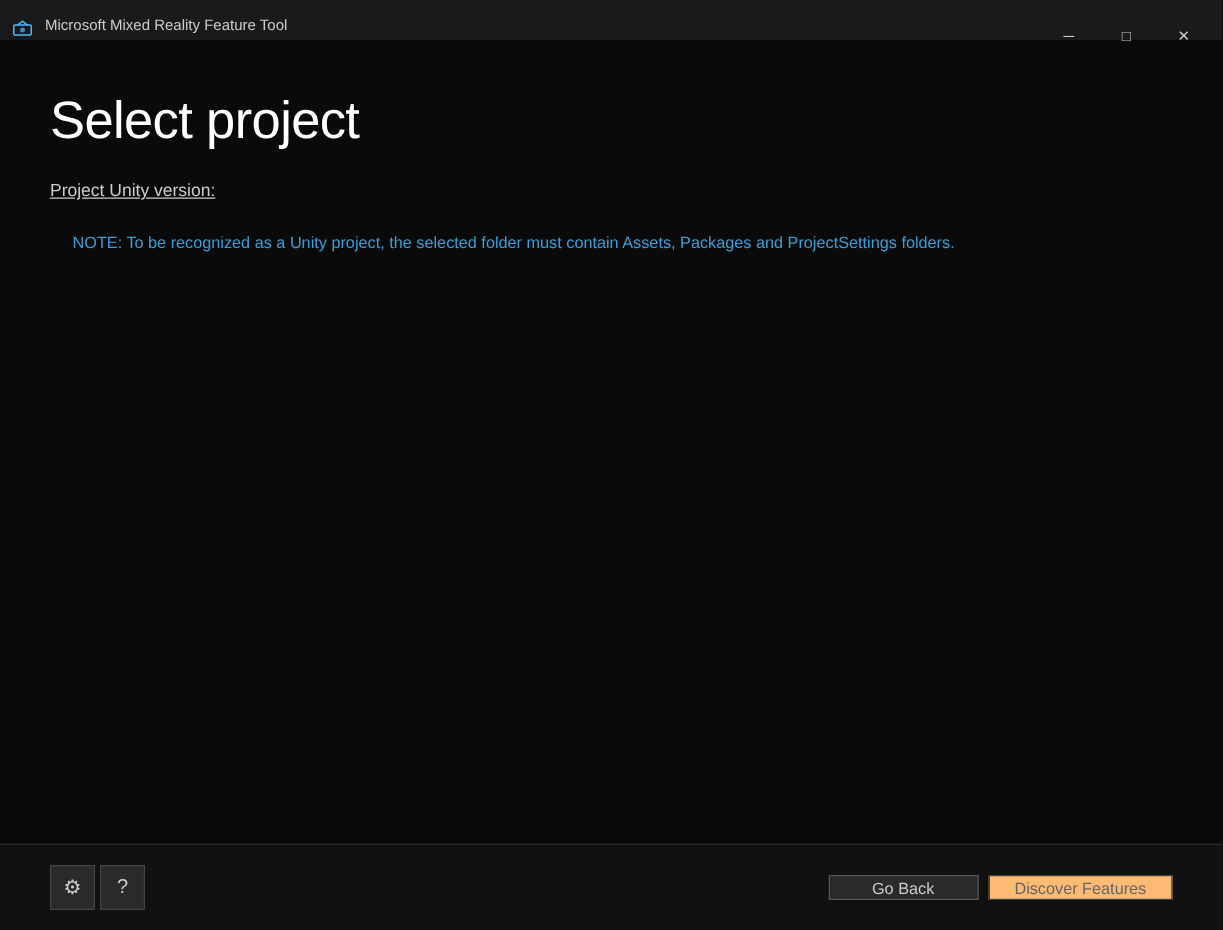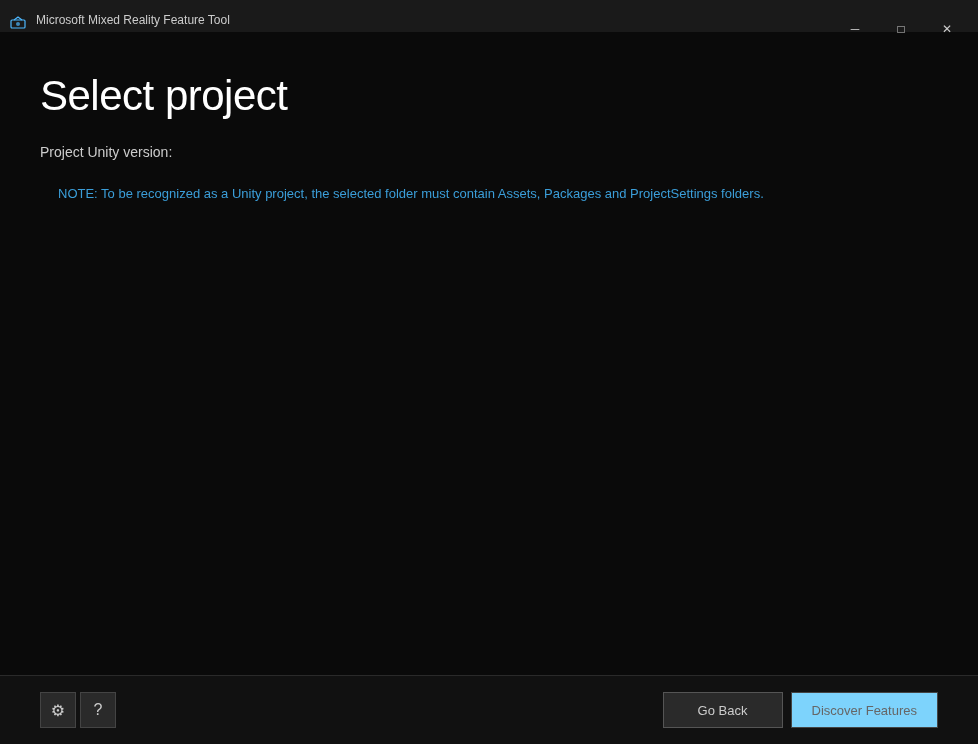--- a/index.html
+++ b/index.html
@@ -139,20 +139,21 @@
 
     .unity-version-row {
       display: flex;
       align-items: center;
       margin-bottom: 24px;
     }
 
     .unity-version-label {
       font-size: 14px;
       color: #cccccc;
+      text-decoration: underline;
     }
 
     .note-text {
       font-size: 13px;
       color: #3b9ed9;
       line-height: 1.5;
       max-width: 860px;
       margin-left: 18px;
     }
 
@@ -184,34 +185,34 @@
       justify-content: center;
     }
 
     .footer-right {
       margin-left: auto;
       display: flex;
       gap: 8px;
     }
 
     .footer-btn {
-      height: 36px;
+      height: 20px;
       padding: 0 20px;
       background: #2a2a2a;
       border: 1px solid #555;
       color: #cccccc;
       font-size: 13px;
       cursor: pointer;
       min-width: 120px;
     }
 
     .footer-btn.disabled {
       color: #666;
       cursor: not-allowed;
-      background: #7dd3fc;
+      background: #fdba74;
       border-color: #444;
     }
   </style>
 </head>
 <body>
 
 <div class="title-bar">
   <div class="title-bar-icon">
     <svg viewBox="0 0 16 16" fill="none">
       <rect x="1" y="5" width="14" height="8" rx="1" stroke="#4db8ff" stroke-width="1.2" fill="none"></rect>

